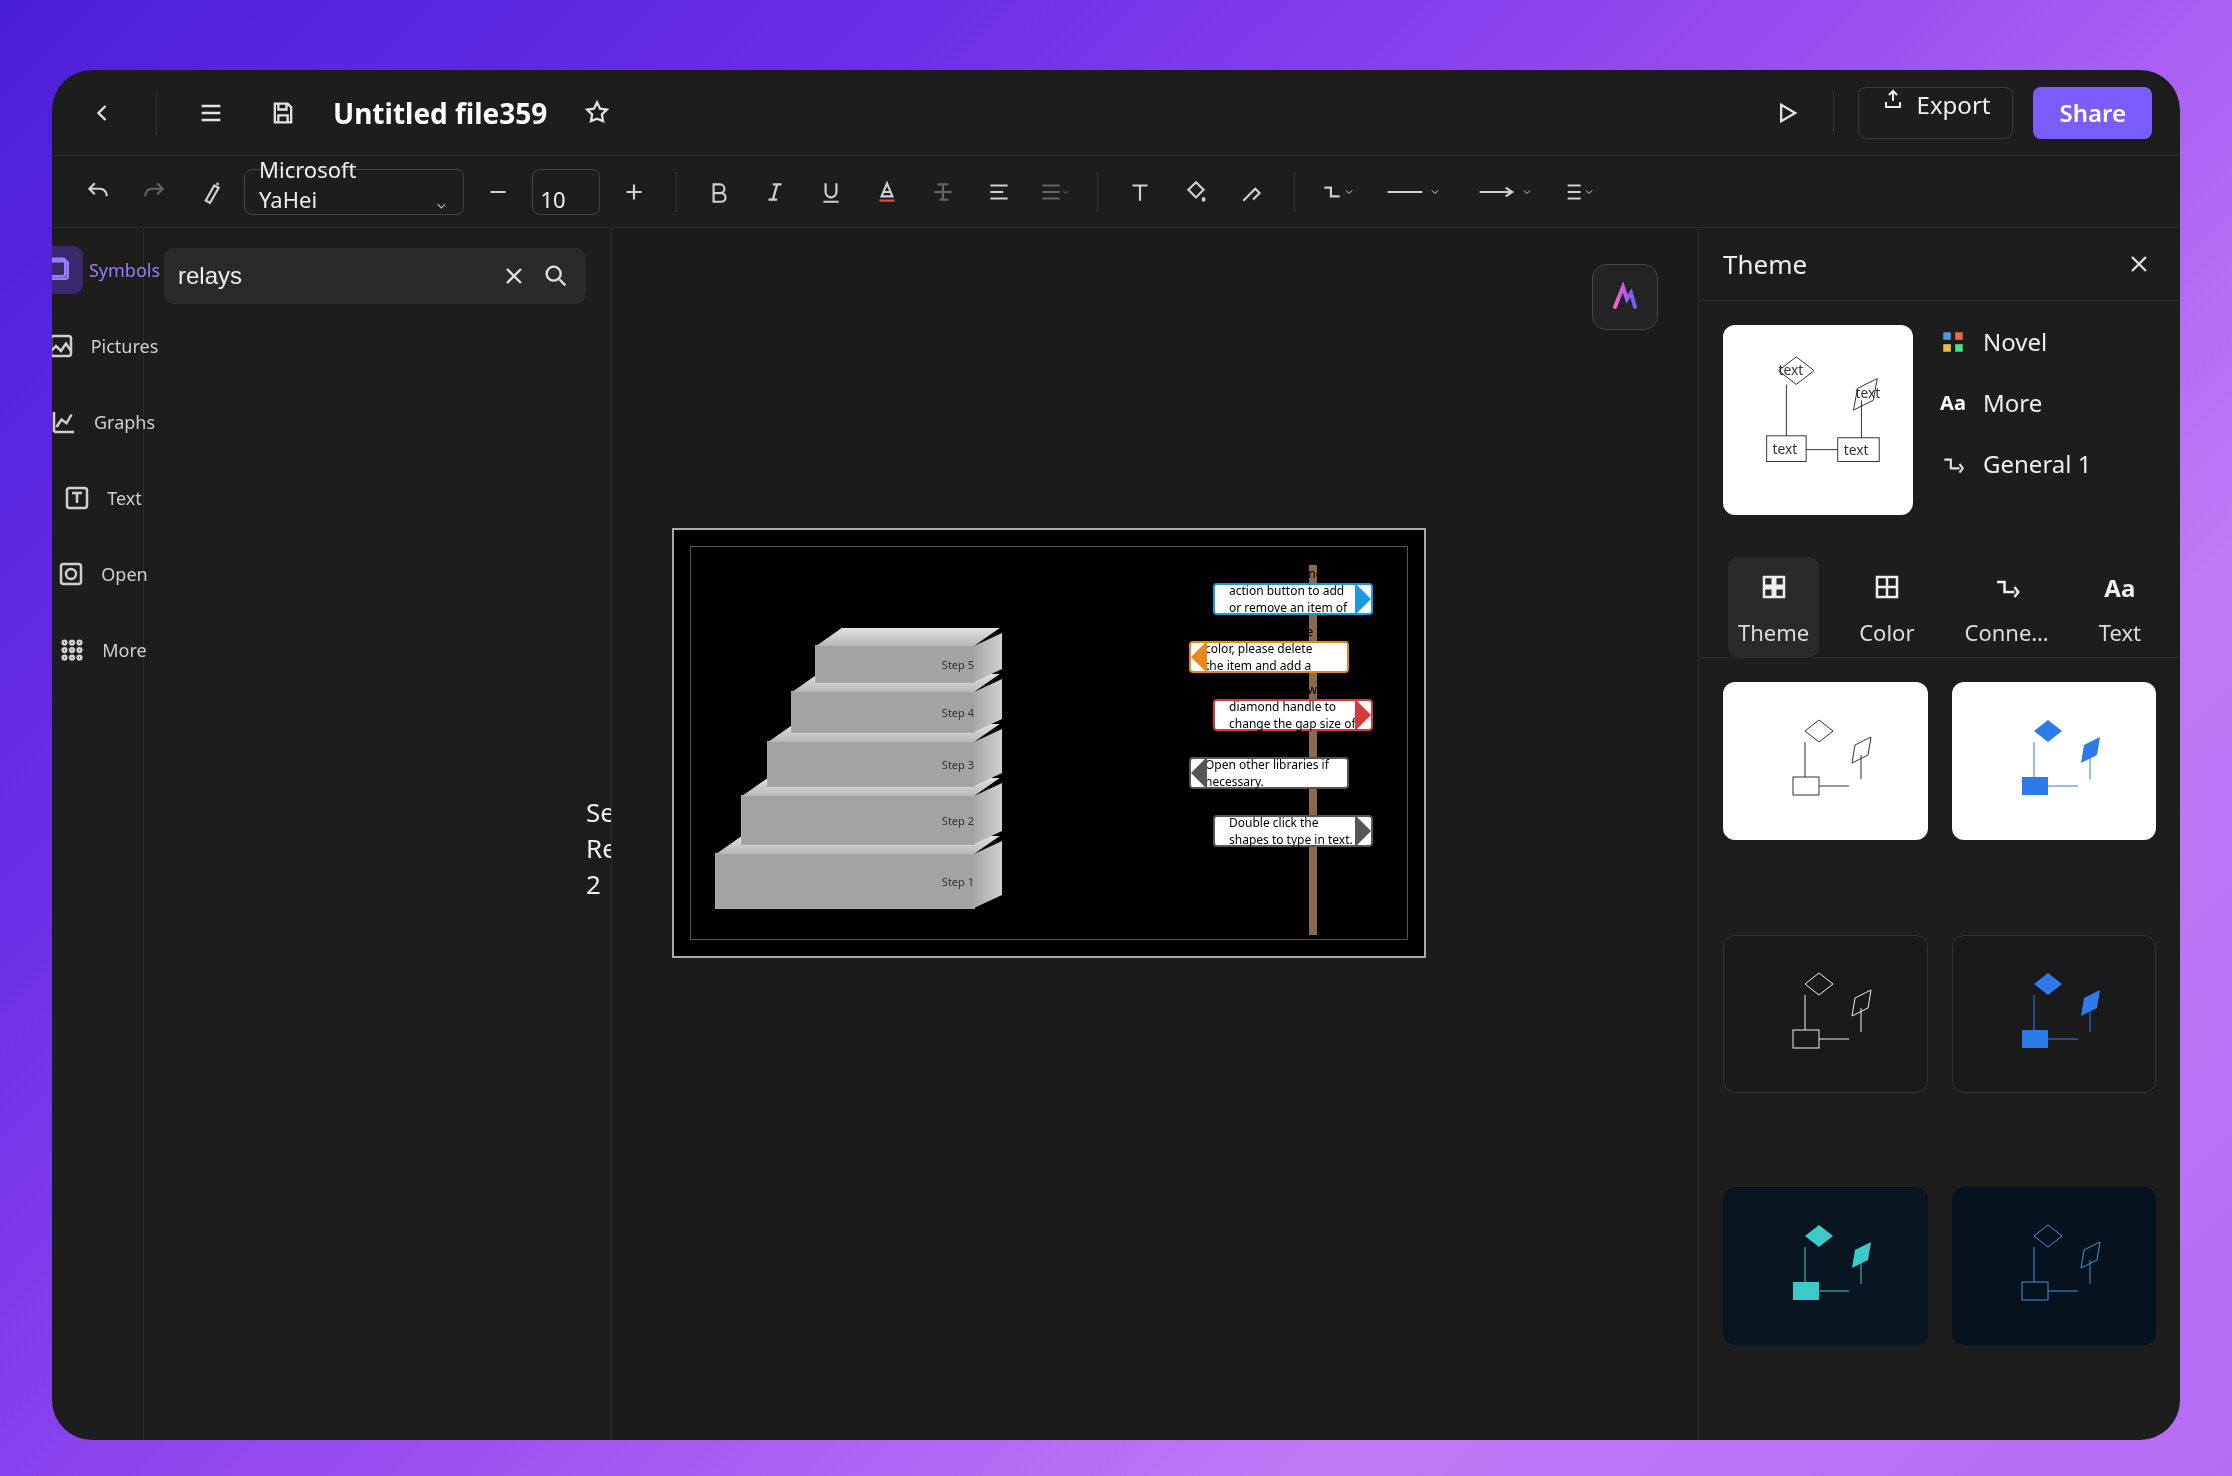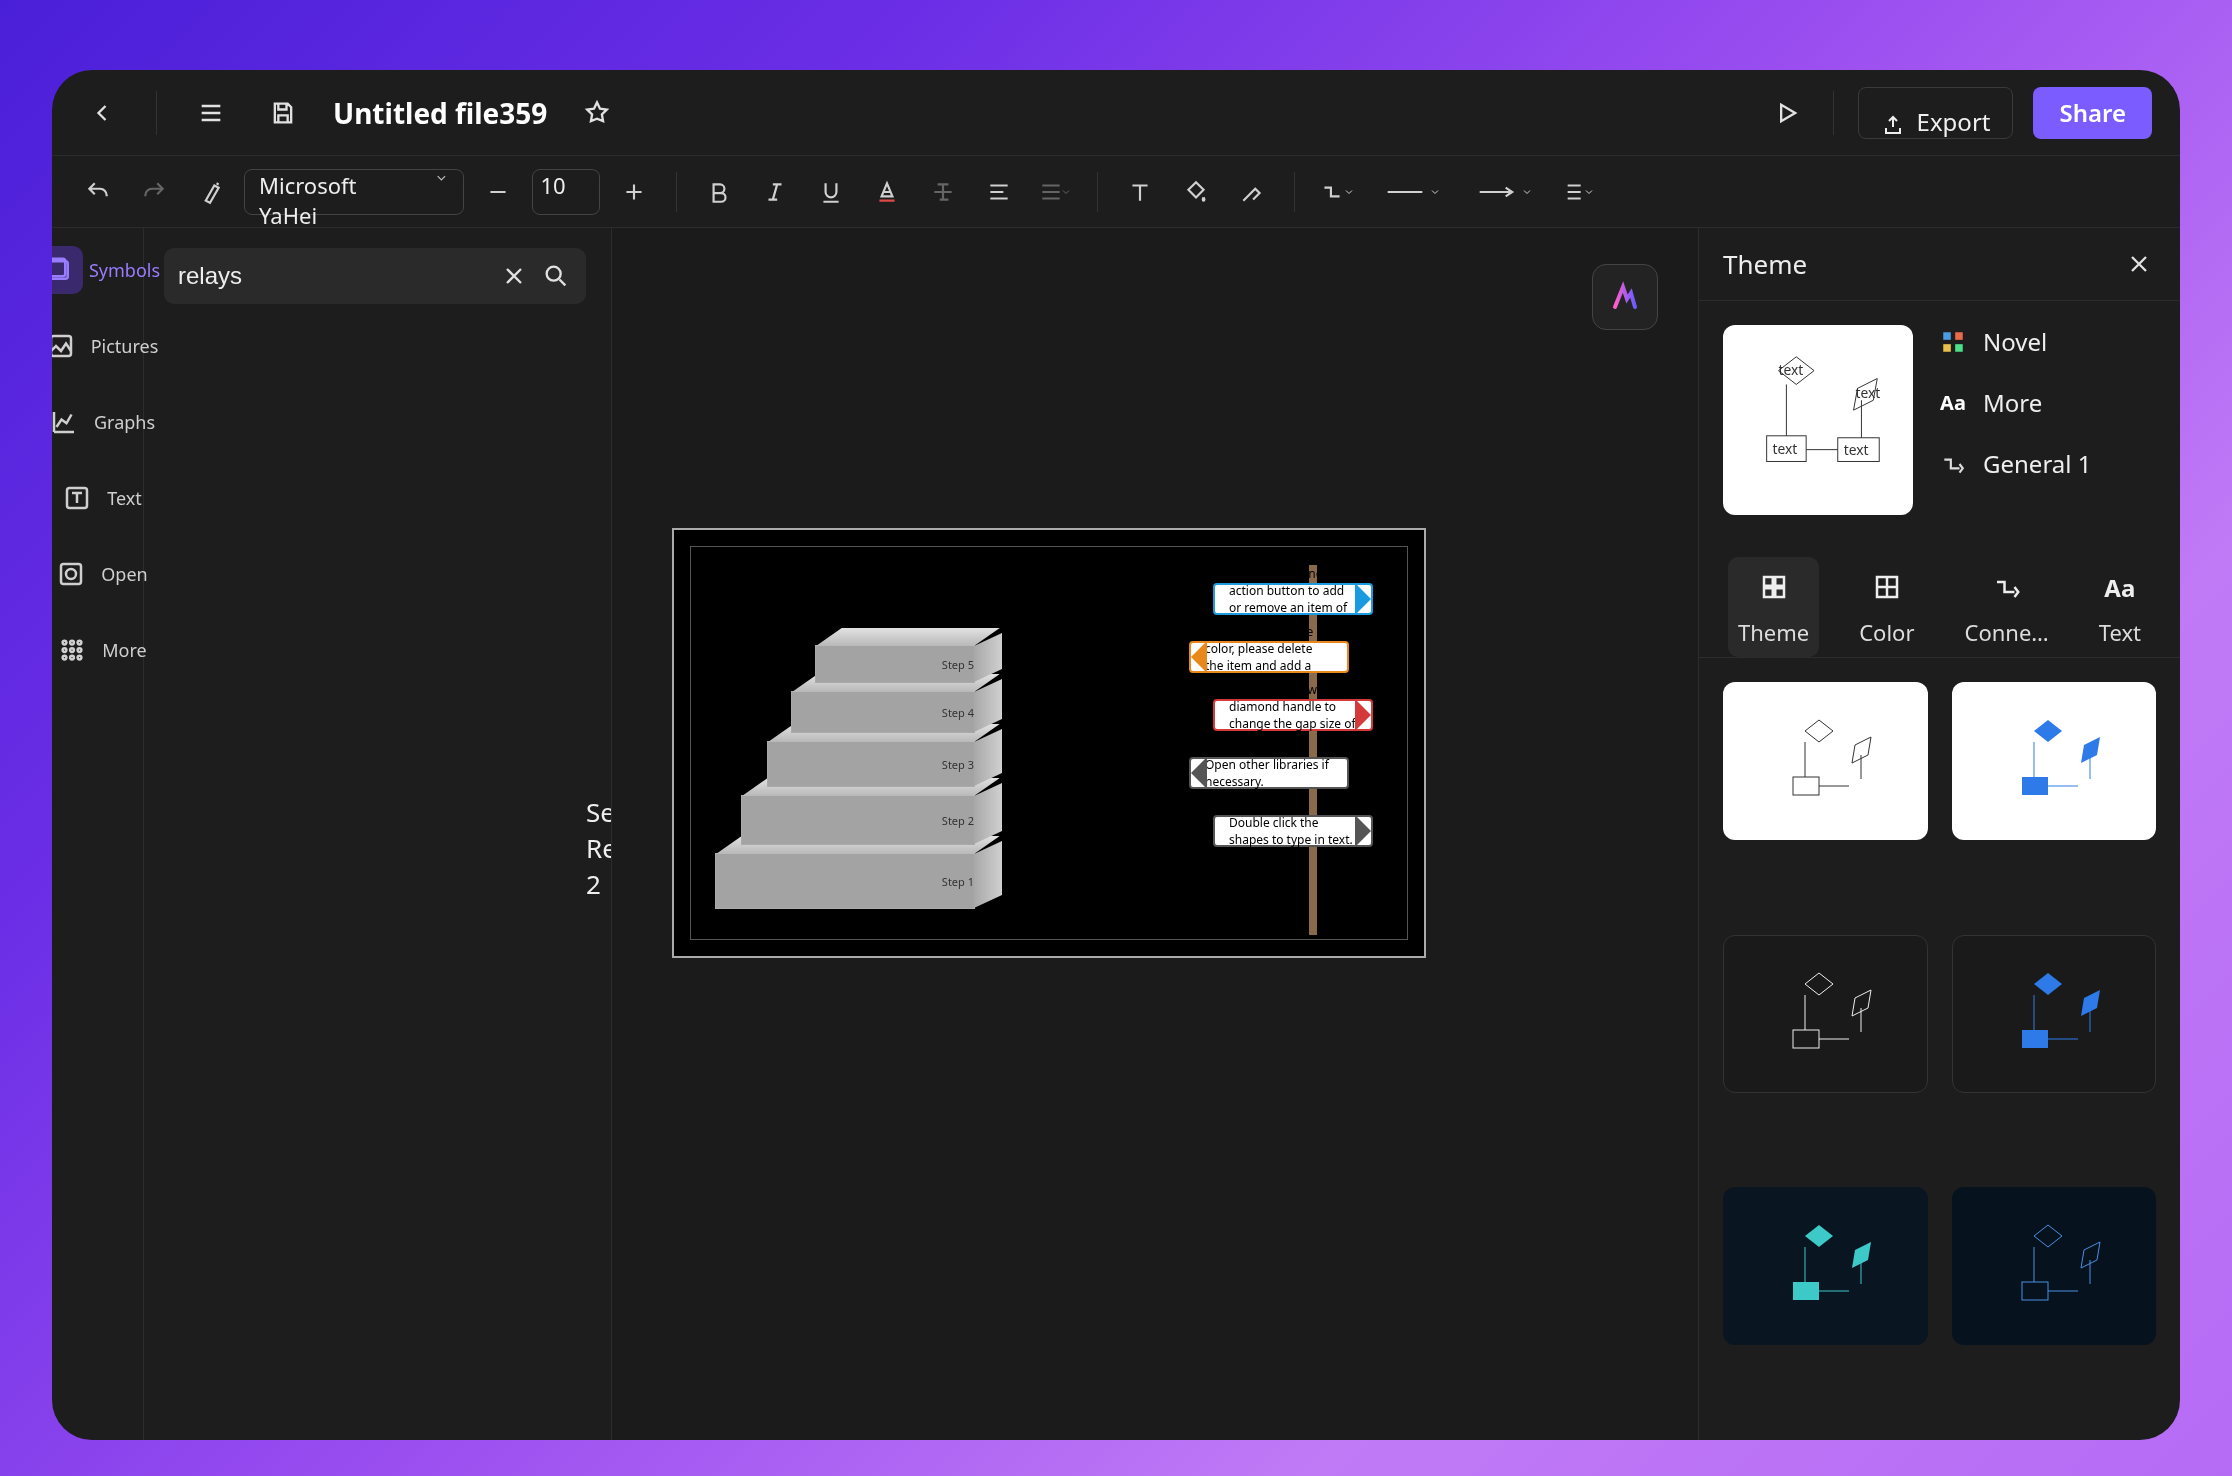--- a/index.html
+++ b/index.html
@@ -15,27 +15,27 @@
   background:#1d1d1d;border-radius:40px;overflow:hidden;
 }
 
 .titlebar{height:86px;display:flex;align-items:center;padding:0 28px;border-bottom:1px solid #2c2c2c}
 .tb-left{display:flex;align-items:center;gap:28px}
 .tb-sep{width:1px;height:44px;background:#333;margin:0 4px}
 .ico-btn{width:44px;height:44px;border-radius:8px;display:flex;align-items:center;justify-content:center;cursor:pointer;color:#e1e1e1}
 .ico-btn svg{width:28px;height:28px;stroke:currentColor;fill:none;stroke-width:2}
 .tb-title{font-size:28px;font-weight:700;color:#fff}
 .tb-right{margin-left:auto;display:flex;align-items:center;gap:20px}
-.btn-plain{border:1px solid #3a3a3a;border-radius:8px;height:52px;padding:0 22px;display:flex;align-items:flex-end;gap:12px;color:#f0f0f0;font-size:24px;cursor:pointer}
+.btn-plain{border:1px solid #3a3a3a;border-radius:8px;height:52px;padding:0 22px;display:flex;align-items:flex-start;gap:12px;color:#f0f0f0;font-size:24px;cursor:pointer}
 .btn-primary{background:#7b5cff;border-radius:8px;height:52px;padding:0 26px;display:flex;align-items:center;font-size:24px;color:#fff;cursor:pointer;font-weight:600}
 
 .toolbar{height:72px;display:flex;align-items:center;padding:0 24px;border-bottom:1px solid #2c2c2c;gap:12px}
 .tb-i{width:44px;height:44px;border-radius:6px;display:flex;align-items:center;justify-content:center;cursor:pointer;color:#d0d0d0}
 .tb-i svg{width:26px;height:26px;stroke:currentColor;fill:none;stroke-width:2}
-.tb-sel{border:1px solid #444;border-radius:8px;height:46px;display:flex;align-items:flex-start;padding:0 14px;gap:26px;cursor:pointer;color:#eee;font-size:22px}
+.tb-sel{border:1px solid #444;border-radius:8px;height:46px;display:flex;align-items:flex-end;padding:0 14px;gap:26px;cursor:pointer;color:#eee;font-size:22px}
 .tb-sel.font{width:220px}
 .tb-sel.size{width:68px;justify-content:center}
 .tb-divider{width:1px;height:40px;background:#333;margin:0 8px}
 .chev{width:16px;height:16px;stroke:#bbb;fill:none;stroke-width:2}
 
 .body{display:flex;height:calc(100% - 158px)}
 .iconrail{width:92px;border-right:1px solid #2c2c2c;display:flex;flex-direction:column;align-items:center;padding-top:18px;gap:28px}
 .rail-item{display:flex;flex-direction:row;align-items:center;gap:6px;cursor:pointer;color:#cfcfcf;font-size:18px}
 .rail-ico{width:48px;height:48px;display:flex;align-items:center;justify-content:center;border-radius:10px}
 .rail-item.active .rail-ico{background:#3a2a6d;color:#9a7cff}

